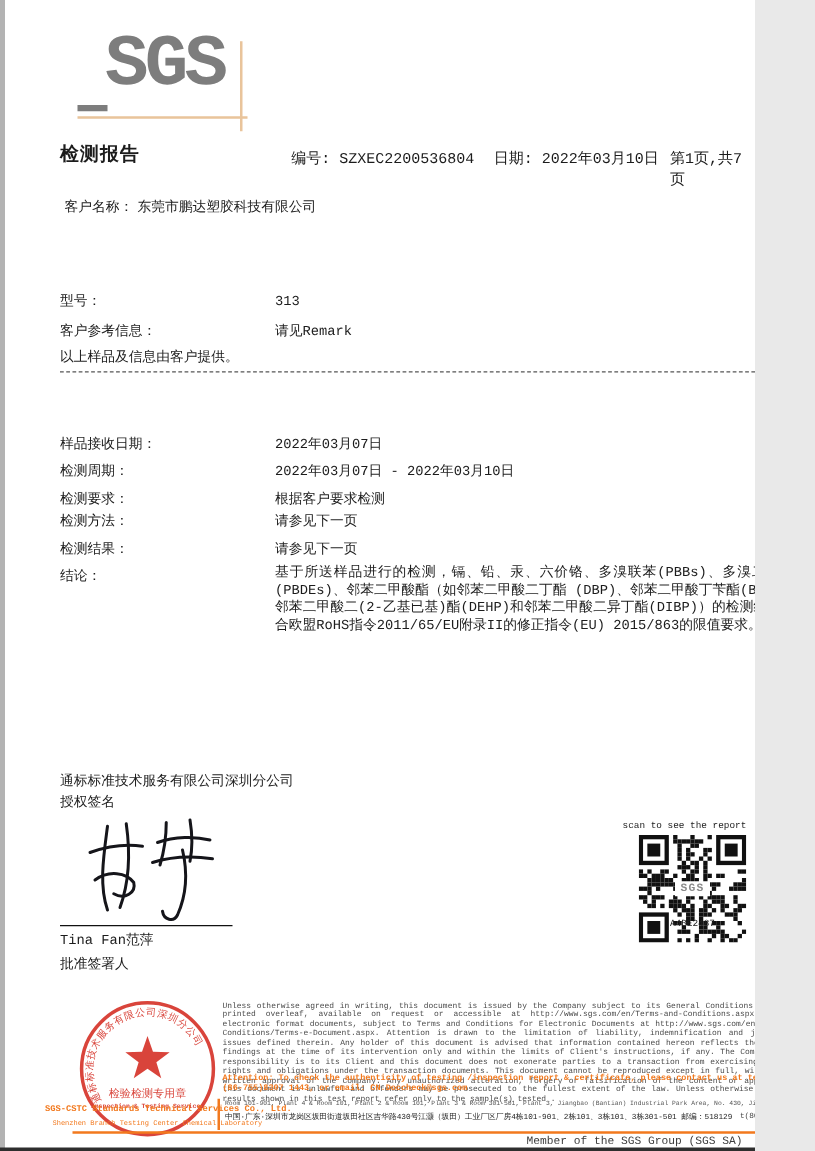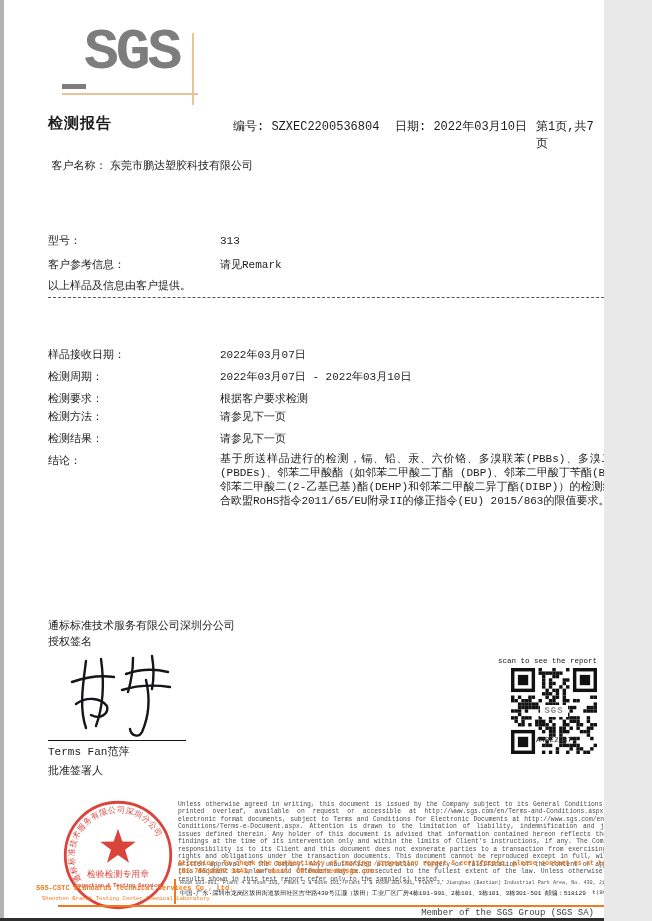--- a/index.html
+++ b/index.html
@@ -119,21 +119,21 @@
       <path d="M37,7 C40,28 40,52 32,74"></path>
       <path d="M12,52 C23,44 37,46 43,54 C45,62 36,68 27,63"></path>
       <path d="M62,22 C76,17 92,17 104,20"></path>
       <path d="M69,6 C69,18 67,30 64,40"></path>
       <path d="M88,4 C90,16 90,27 88,37"></path>
       <path d="M58,38 C74,33 92,33 106,35"></path>
       <path d="M82,28 C86,45 86,62 78,80 C75,86 67,84 66,77"></path>
     </g>
   </svg>
   <div class="abs" id="sig-line"></div>
-  <div class="abs" id="signer-name">Terms Fan范萍</div>
+  <div class="abs" id="signer-name">Tina Fan范萍</div>
   <div class="abs" id="signer-title">批准签署人</div>
 
   <div class="abs" id="qr-caption">scan to see the report</div>
   <div class="abs" id="qr-box">
     <svg viewBox="0 0 100 100">
         <g fill="#111">
           <rect x="32" y="0" width="4" height="4"></rect>
           <rect x="48" y="0" width="4" height="4"></rect>
           <rect x="64" y="0" width="4" height="4"></rect>
           <rect x="32" y="4" width="4" height="4"></rect>

